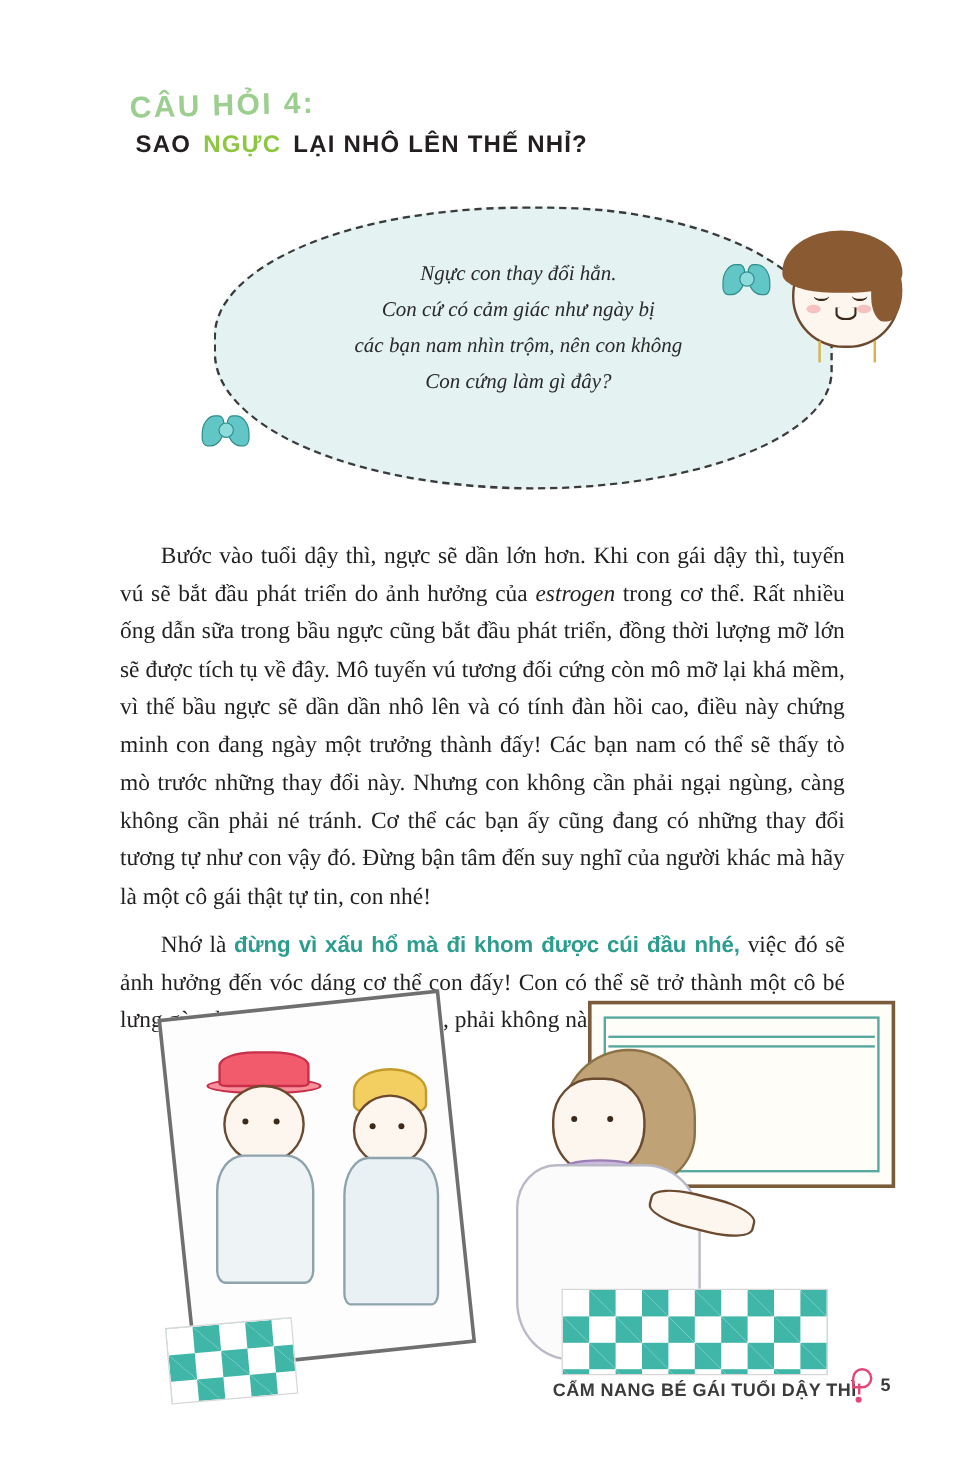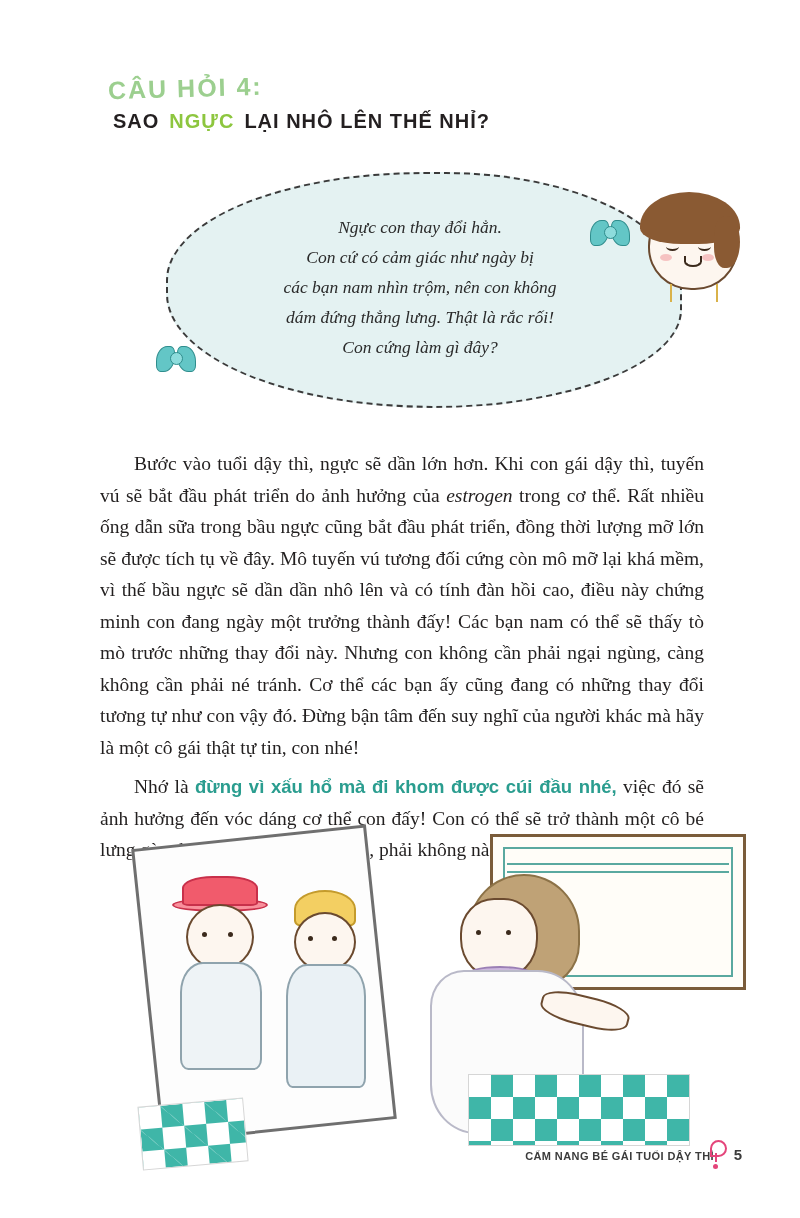--- a/index.html
+++ b/index.html
@@ -54,21 +54,21 @@
     color: #8dc63f;
   }
   .title-line .w {
     display: inline-block;
     margin: 0 5px;
   }
 
   
   .bubble-wrap {
     position: absolute;
-    left: 110px;
+    left: 122px;
     top: 168px;
     width: 600px;
     height: 250px;
   }
   .bubble {
     position: absolute;
     left: 56px;
     top: 4px;
     width: 512px;
     height: 232px;
@@ -455,21 +455,21 @@
     top: 1142px;
     width: 800px;
     height: 40px;
   }
   .footer-text {
     position: absolute;
     right: 86px;
     top: 8px;
     font-family: "Liberation Sans", sans-serif;
     font-weight: bold;
-    font-size: 11px;
+    font-size: 15px;
     letter-spacing: .4px;
     color: #3b3b3b;
   }
   .footer-num {
     position: absolute;
     right: 58px;
     top: 4px;
     font-family: "Liberation Sans", sans-serif;
     font-weight: bold;
     font-size: 15px;
@@ -521,21 +521,20 @@
     </div>
   </div>
 
   <div class="bubble-wrap">
     <div class="bubble"></div>
 
     <div class="bubble-text">
       <div>Ngực con thay đổi hẳn.</div>
       <div>Con cứ có cảm giác như ngày bị</div>
       <div>các bạn nam nhìn trộm, nên con không</div>
-      <div>dám đứng thẳng lưng. Thật là rắc rối!</div>
       <div>Con cứng làm gì đây?</div>
     </div>
 
     <div class="bow bow1">
       <div class="bow-l"></div>
         <div class="bow-r"></div>
         <div class="bow-k"></div>
     </div>
     <div class="bow bow2">
       <div class="bow-l"></div>

